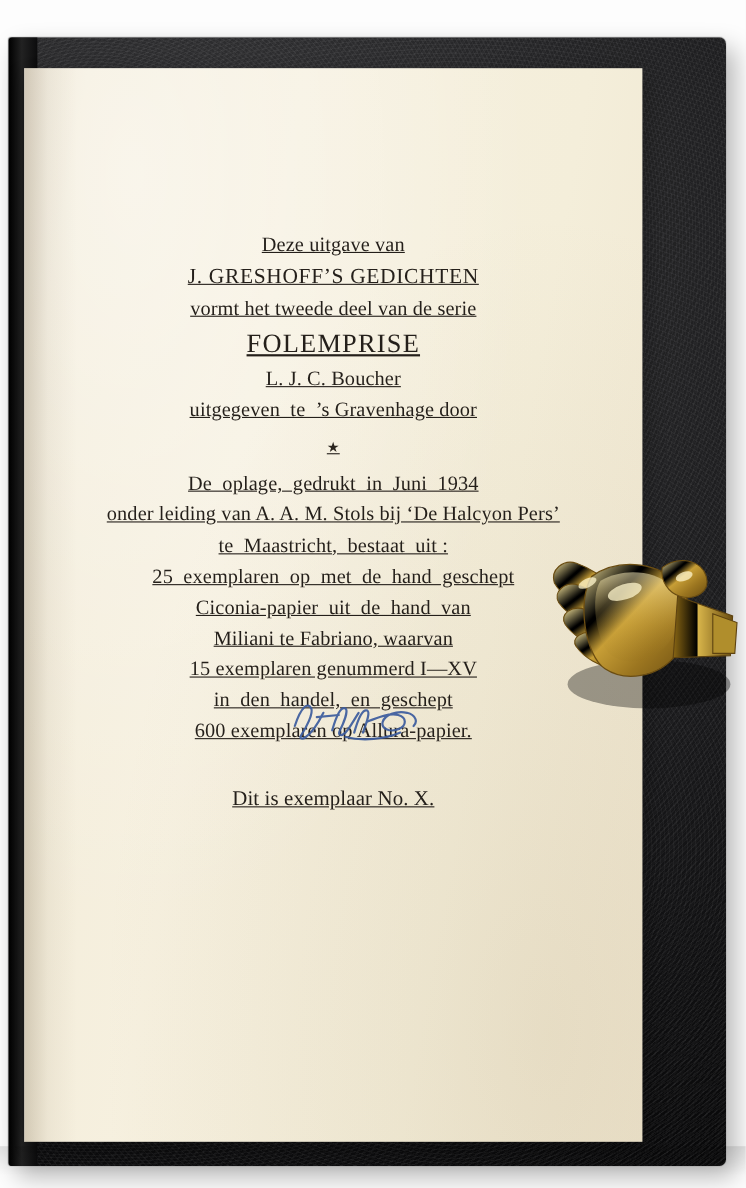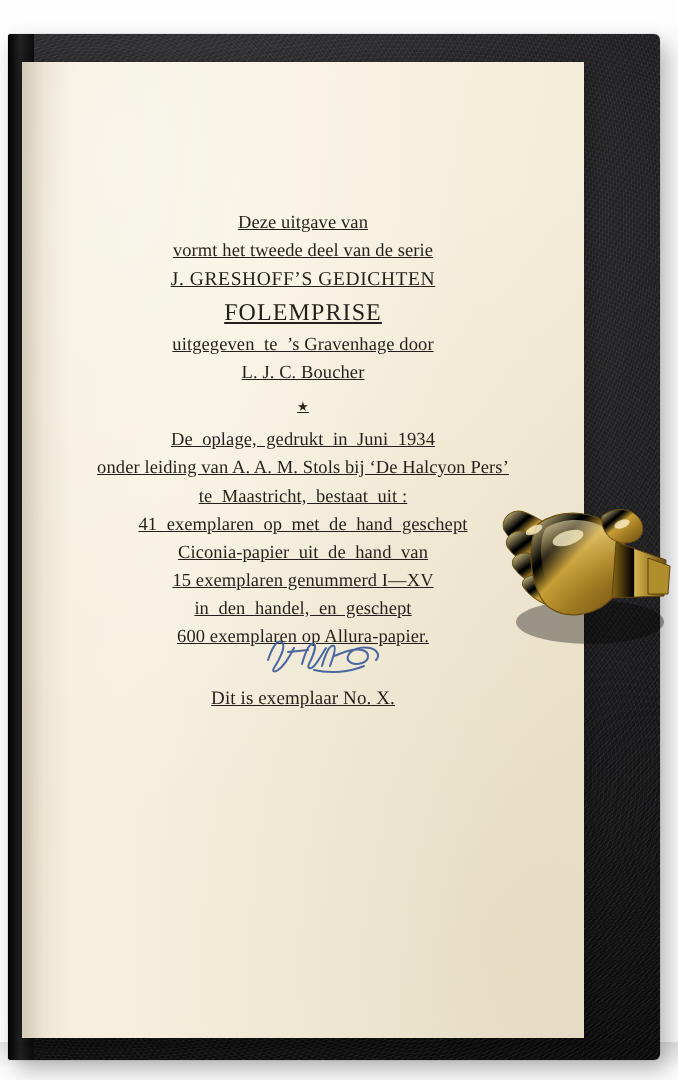--- a/index.html
+++ b/index.html
@@ -172,33 +172,34 @@
 
   <div class="backdrop"></div>
 
   <div class="binding"></div>
   <div class="spine"></div>
 
   <div class="page">
 
     <div class="colophon">
       <span class="line">Deze uitgave van</span>
+      <span class="line caps">J. GRESHOFF’S GEDICHTEN</span>
       <span class="line">vormt het tweede deel van de serie</span>
-      <span class="line caps">J. GRESHOFF’S GEDICHTEN</span>
       <span class="line title-serie">FOLEMPRISE</span>
+      <span class="line">L. J. C. Boucher</span>
       <span class="line">uitgegeven  te  ’s Gravenhage door</span>
-      <span class="line">L. J. C. Boucher</span>
 
       <span class="star">★</span>
 
       <span class="line">De  oplage,  gedrukt  in  Juni  1934</span>
       <span class="line">onder leiding van A. A. M. Stols bij ‘De Halcyon Pers’</span>
       <span class="line">te  Maastricht,  bestaat  uit :</span>
-      <span class="line">41  exemplaren  op  met  de  hand  geschept</span>
+      <span class="line">25  exemplaren  op  met  de  hand  geschept</span>
       <span class="line">Ciconia-papier  uit  de  hand  van</span>
+      <span class="line">Miliani te Fabriano, waarvan</span>
       <span class="line">15 exemplaren genummerd I—XV</span>
       <span class="line">in  den  handel,  en  geschept</span>
       <span class="line">600 exemplaren op Allura-papier.</span>
 
       <span class="line copy-line">Dit is exemplaar No. X.</span>
     </div>
 
     <svg class="signature" viewBox="0 0 150 50">
       <g fill="none" stroke="#3c5c9e" stroke-width="2" stroke-linecap="round" stroke-linejoin="round" opacity="0.92">
         <path d="M8,30 C14,12 20,8 23,14 C25,19 18,32 14,38 C12,41 14,43 18,40 C24,36 30,26 34,18"></path>

